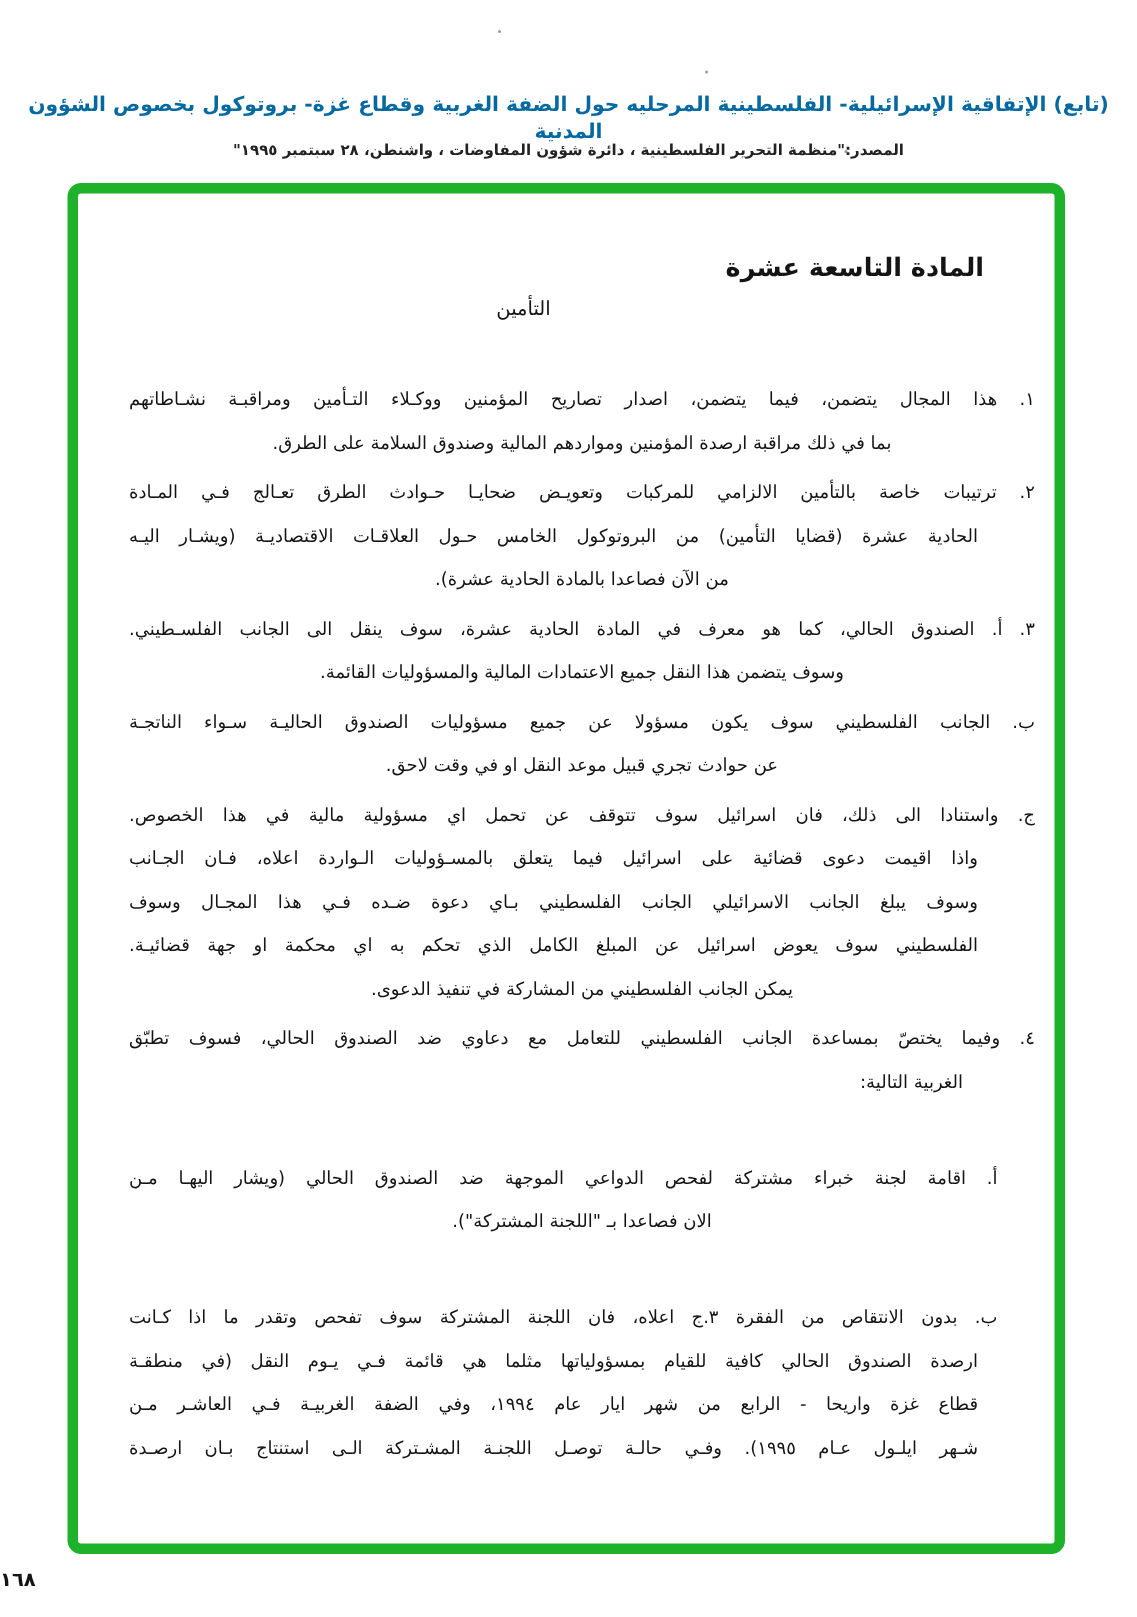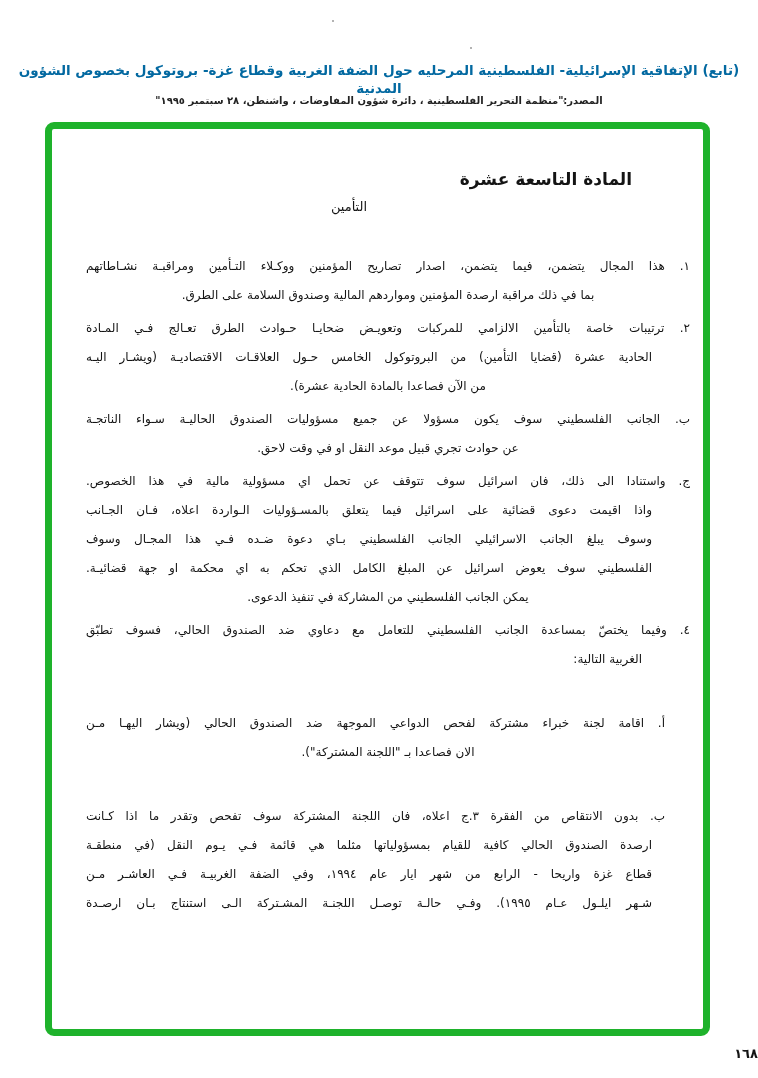--- a/index.html
+++ b/index.html
@@ -33,42 +33,42 @@
   .content {
     position:absolute; left:52px; top:129px;
     width:651px; height:900px;
     box-sizing:border-box;
     padding:40px 13px 0 34px;
     direction:rtl;
   }
   .doc-title {
     font-size:17px; font-weight:bold;
     text-align:right;
-    margin:0 58px 10px 0;
+    margin:0 34px 10px 0;
   }
   .doc-subtitle {
     font-size:13px;
     text-align:center;
     margin:0 78px 38px 0;
   }
   .para { margin:0 0 4px 0; }
   .ln {
     font-size:12px;
     line-height:29px;
     white-space:normal;
   }
   .j { text-align:justify; text-align-last:justify; }
   .c { text-align:center; }
   .r { text-align:right; }
   .i25 { padding-right:25px;margin-top:35px; }
   .i38 { padding-right:38px; }
   .i48 { padding-right:48px; }
   .pagenum {
     position:absolute; top:1046px; left:0; width:758px;
-    text-align:right;
+    text-align:left;
     font-size:13px; font-weight:bold;
     letter-spacing:3px;
     direction:rtl;
   }
   .speck {
     position:absolute; width:2px; height:2px;
     background:#9a9a9a; border-radius:50%;
   }
 </style>
 </head>
@@ -91,20 +91,24 @@
     <div class="ln j">١.  هذا المجال يتضمن، فيما يتضمن، اصدار تصاريح المؤمنين ووكـلاء التـأمين ومراقبـة نشـاطاتهم</div>
     <div class="ln c">بما في ذلك مراقبة ارصدة المؤمنين ومواردهم المالية وصندوق السلامة على الطرق.</div>
   </div>
 
   <div class="para">
     <div class="ln j">٢.  ترتيبات خاصة بالتأمين الالزامي للمركبات وتعويـض ضحايـا حـوادث الطرق تعـالج فـي المـادة</div>
     <div class="ln j i38">الحادية عشرة (قضايا التأمين) من البروتوكول الخامس حـول العلاقـات الاقتصاديـة (ويشـار اليـه</div>
     <div class="ln c">من الآن فصاعدا بالمادة الحادية عشرة).</div>
   </div>
 
+  <div class="para">
+    <div class="ln j">٣. أ. الصندوق الحالي، كما هو معرف في المادة الحادية عشرة، سوف ينقل الى الجانب الفلسـطيني.</div>
+    <div class="ln c">وسوف يتضمن هذا النقل جميع الاعتمادات المالية والمسؤوليات القائمة.</div>
+  </div>
 
   <div class="para">
     <div class="ln j">ب. الجانب الفلسطيني سوف يكون مسؤولا عن جميع مسؤوليات الصندوق الحاليـة سـواء الناتجـة</div>
     <div class="ln c">عن حوادث تجري قبيل موعد النقل او في وقت لاحق.</div>
   </div>
 
   <div class="para">
     <div class="ln j">ج.  واستنادا الى ذلك، فان اسرائيل سوف تتوقف عن تحمل اي مسؤولية مالية في هذا الخصوص.</div>
     <div class="ln j i38">واذا اقيمت دعوى قضائية على اسرائيل فيما يتعلق بالمسـؤوليات الـواردة اعلاه، فـان الجـانب</div>
     <div class="ln j i38">وسوف يبلغ الجانب الاسرائيلي الجانب الفلسطيني بـاي دعوة ضـده فـي هذا المجـال وسوف</div>

